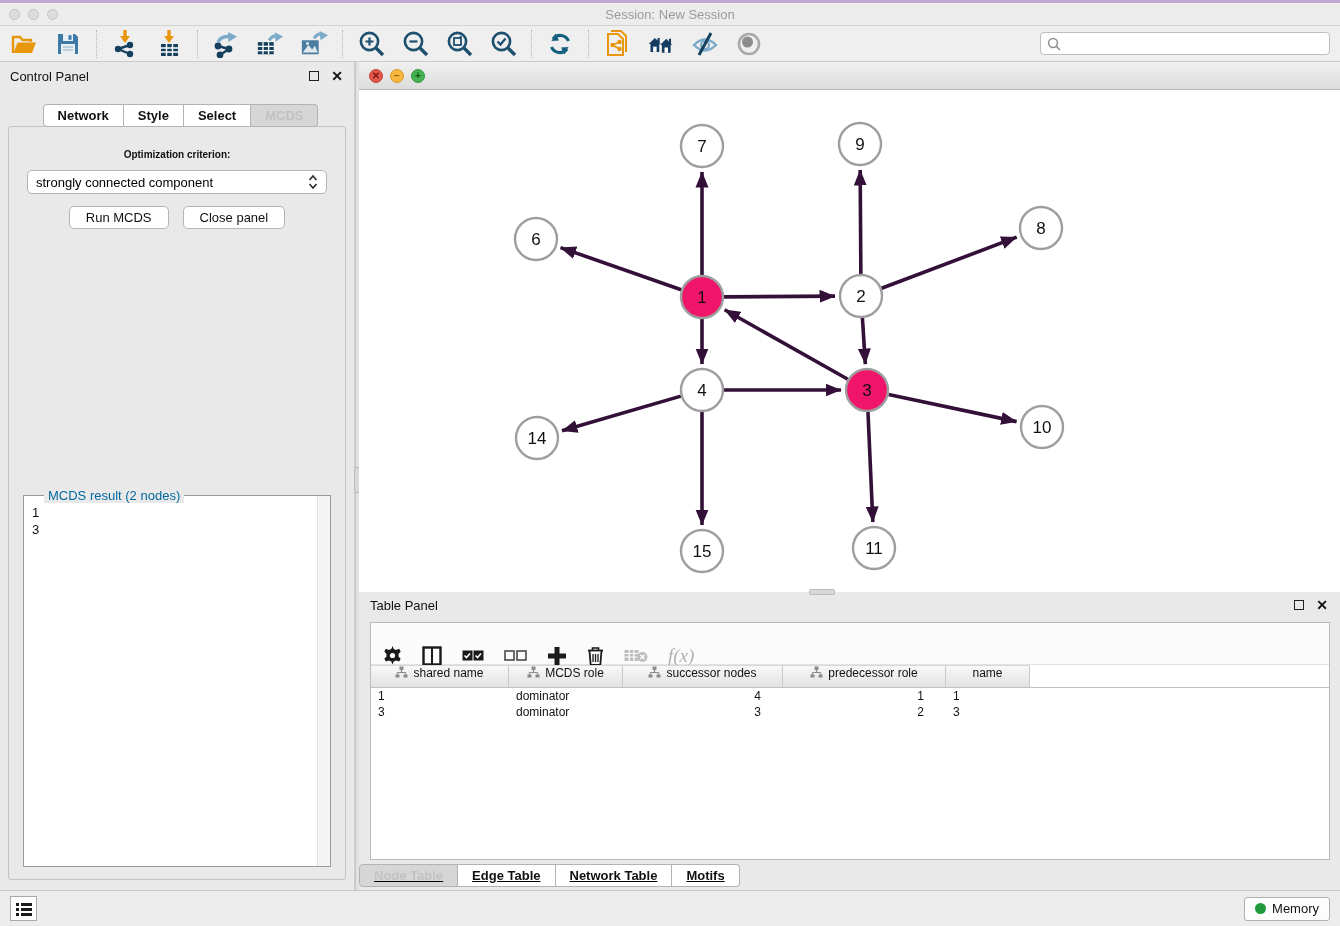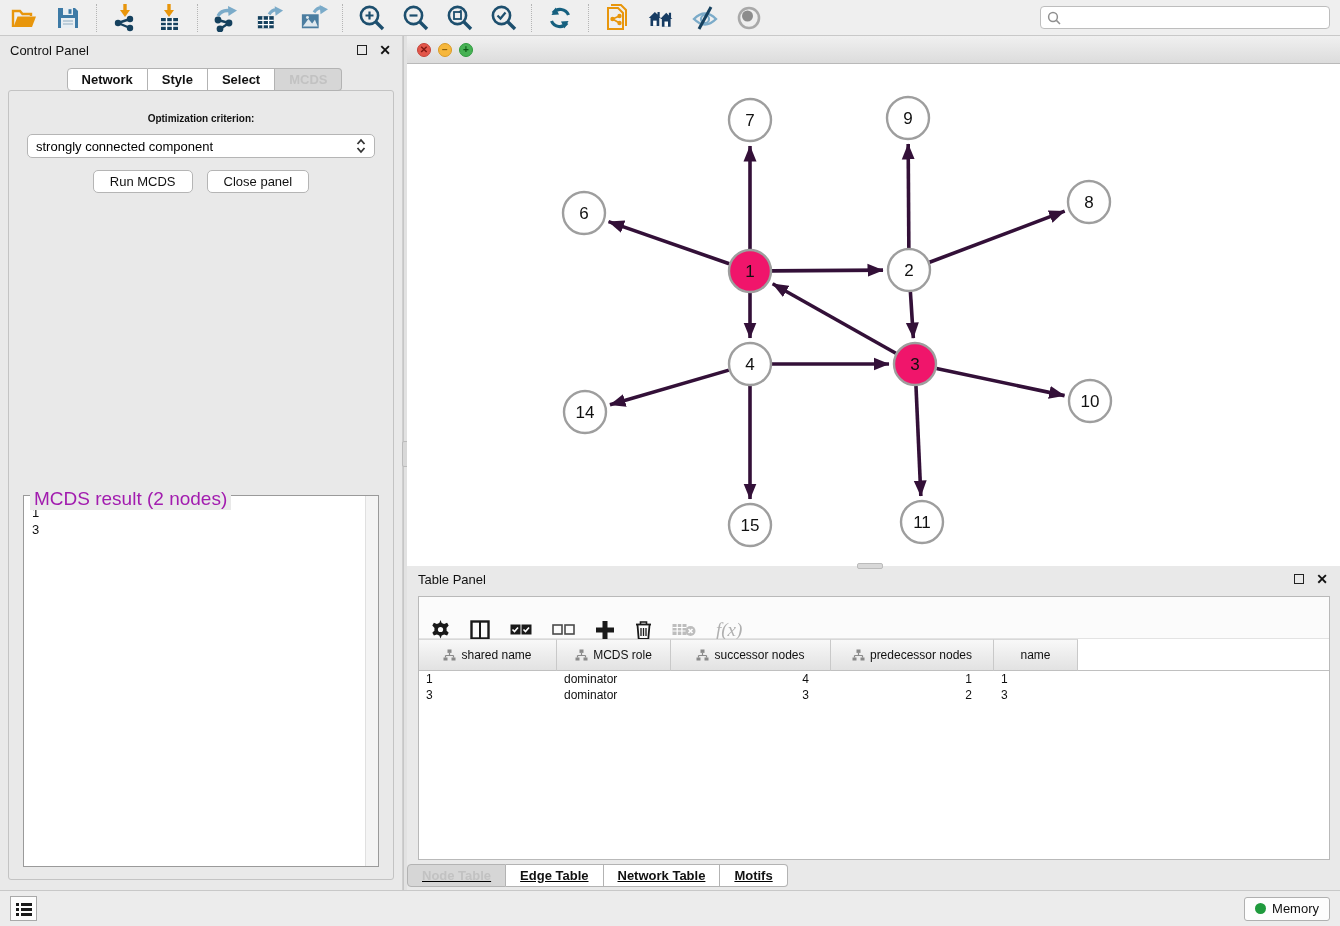--- a/index.html
+++ b/index.html
@@ -19,40 +19,40 @@
   .tb-sep { width:1px; height:28px; border-left:1px dotted #b5b5b5; }
   .tb-icon { width:28px; height:28px; display:flex; align-items:center; justify-content:center; cursor:pointer; }
   .tb-icon svg { display:block; }
   .tb-search { margin-left:auto; width:290px; height:23px; background:#fff; border:1px solid #bdbdbd; border-radius:4px; display:flex; align-items:center; padding:0 6px; }
   .tb-search input { border:none; outline:none; flex:1; font-size:12px; margin-left:5px; font-family:"Liberation Sans",sans-serif; }
 
   
   .main { flex:1; display:flex; min-height:0; }
 
   
-  .control-panel { width:403px; background:#e9e9e9; display:flex; flex-direction:column; border-right:1px solid #cfcfcf; }
+  .control-panel { width:355px; background:#e9e9e9; display:flex; flex-direction:column; border-right:1px solid #cfcfcf; }
   .panel-head { height:28px; display:flex; align-items:center; padding:0 10px; font-size:13px; color:#111; }
   .panel-head .sp { flex:1; }
   .ph-btn { width:14px; height:14px; margin-left:9px; display:flex; align-items:center; justify-content:center; cursor:pointer; }
   .ph-float { width:10px; height:10px; border:1.5px solid #222; }
   .ph-close { font-size:14px; font-weight:bold; color:#111; line-height:1; }
-  .ctab-row { display:flex; justify-content:center; margin-top:4px; position:relative; z-index:2;padding-left:7px; }
+  .ctab-row { display:flex; justify-content:center; margin-top:14px; position:relative; z-index:2;padding-left:7px; }
   .tabgroup { display:flex; }
   .tab { background:#fff; border:1px solid #b3b3b3; border-left:none; padding:3px 14px; font-size:13px; font-weight:bold; color:#111; cursor:pointer; }
   .tabgroup .tab:first-child { border-left:1px solid #b3b3b3; border-radius:4px 0 0 4px; }
   .tabgroup .tab:last-child { border-radius:0 4px 4px 0; }
   .tab.active { background:#d6d6d6; color:#c2c2c2; }
   .cp-box { flex:1; margin:-1px 8px 10px 8px; border:1px solid #c3c3c3; border-radius:3px; background:#e9e9e9; display:flex; flex-direction:column; padding:14px 14px 12px 14px; min-height:0; }
   .opt-label { text-align:center; font-size:10px; font-weight:bold; color:#111; margin-top:8px; }
   .dropdown { margin:10px 4px 0 4px; height:24px; background:#fff; border:1px solid #b5b5b5; border-radius:5px; display:flex; align-items:center; padding:0 8px; font-size:13px; cursor:pointer;gap:12px; }
   .dropdown .dd-label { flex:1; }
   .btn-row { display:flex; justify-content:center; gap:14px; margin-top:12px; }
   .btn { background:#fff; border:1px solid #b5b5b5; border-radius:5px; padding:3px 16px; font-size:13px; color:#111; cursor:pointer; }
   .result-box { margin-top:auto; border:1px solid #9a9a9a; position:relative; background:#fff; height:372px; display:flex; }
-  .result-legend { position:absolute; top:-8px; left:6px; background:#e9e9e9; padding:0 4px; font-size:19px; color:#a21caf; }
+  .result-legend { position:absolute; top:-8px; left:20px; background:#e9e9e9; padding:0 4px; font-size:13px; color:#0369a1; }
   .result-text { flex:1; padding:8px 6px 6px 8px; font-size:13px; color:#111; line-height:17px; overflow:hidden; }
   .result-scroll { width:13px; background:#f4f4f4; border-left:1px solid #e0e0e0; }
 
   
   .splitter { width:4px; background:#e2e2e2; border-left:1px solid #c6c6c6; position:relative; }
   .splitter .knob { position:absolute; top:405px; left:-2px; width:7px; height:26px; background:#d8d8d8; border:1px solid #bbb; border-radius:2px; }
 
   
   .right-col { flex:1; display:flex; flex-direction:column; background:#e9e9e9; min-width:0; }
 
@@ -68,38 +68,46 @@
   .h-knob { position:absolute; bottom:-3px; left:450px; width:26px; height:6px; background:#d8d8d8; border:1px solid #bbb; border-radius:2px; }
 
   
   .table-panel { flex:1; display:flex; flex-direction:column; min-height:0; }
   .tp-head { height:26px; display:flex; align-items:center; padding:0 11px; font-size:13px; color:#111; }
   .tp-container { margin:4px 10px 0 11px; flex:1; background:#fff; border:1px solid #b9b9b9; display:flex; flex-direction:column; min-height:0; }
   .tp-toolbar { height:42px; display:flex; align-items:center; gap:20px; padding:0 12px; background:#fbfbfb; border-bottom:1px solid #e3e3e3; }
   .tp-tool { display:flex; align-items:center; justify-content:center; cursor:pointer;margin-top:24px; }
   .fx { font-family:"Liberation Serif", serif; font-style:italic; font-size:19px; color:#b0b0b0; }
   .grid { display:grid; grid-template-columns:138px 114px 160px 163px 84px 1fr; }
-  .th { height:32px; background:linear-gradient(#f8f8f8,#e2e2e2); border-right:1px solid #c9c9c9; border-bottom:1px solid #c0c0c0; border-top:1px solid #d8d8d8; display:flex; align-items:center; justify-content:center; gap:5px; font-size:12px; color:#111; position:relative; }
+  .th { height:23px; background:linear-gradient(#f8f8f8,#e2e2e2); border-right:1px solid #c9c9c9; border-bottom:1px solid #c0c0c0; border-top:1px solid #d8d8d8; display:flex; align-items:flex-start; justify-content:center; gap:5px; font-size:12px; color:#111; position:relative; }
   .th.nohdr { background:transparent; border-right:none; border-top:none; }
   .td { height:16px; font-size:12px; color:#111; display:flex; align-items:center; }
   .td.left { justify-content:flex-start; padding-left:7px; }
   .td.right { justify-content:flex-end; padding-right:22px; }
   .tp-tabs { height:30px; display:flex; justify-content:flex-start; align-items:center;text-decoration:underline; }
 
   
   .statusbar { height:36px; background:#ececec; border-top:1px solid #c8c8c8; display:flex; align-items:center; padding:0 10px; }
   .list-btn { width:27px; height:25px; background:#fdfdfd; border:1px solid #a9a9a9; display:flex; align-items:center; justify-content:center; cursor:pointer; }
   .mem-btn { margin-left:auto; height:24px; background:#fdfdfd; border:1px solid #b0b0b0; border-radius:3px; display:flex; align-items:center; gap:6px; padding:0 10px; font-size:13px; color:#111; cursor:pointer; }
   .mem-dot { width:11px; height:11px; border-radius:50%; background:#1f9a3d; }
 </style>
 </head>
 <body>
 
 <div class="window">
 
+  <div class="titlebar">
+    <div class="tl-dots">
+      <span class="tl-dot"></span>
+      <span class="tl-dot"></span>
+      <span class="tl-dot"></span>
+    </div>
+    <div class="win-title">Session: New Session</div>
+  </div>
 
   <div class="toolbar">
     <div class="tb-group">
       <span class="tb-icon">
         <svg width="26" height="24" viewBox="0 0 26 24">
             <path d="M2 21 L2 5 L9 5 L11.5 8 L20 8 L20 10" fill="none" stroke="#e8960c" stroke-width="2.4"></path>
             <path d="M2.5 21 L6.5 10.5 L25 10.5 L21 21 Z" fill="#e8960c"></path>
           </svg>
       </span>
       <span class="tb-icon">
@@ -473,21 +481,21 @@
               </div>
               <div class="th">
                 <span style="display: flex;">
                   <svg width="13" height="12" viewBox="0 0 13 12">
                     <rect x="4.5" y="0.5" width="4" height="3.4" fill="#8a8a8a"></rect>
                     <path d="M6.5 4 v2.5 M2.5 6.5 h8 M2.5 6.5 v2 M10.5 6.5 v2" stroke="#8a8a8a" stroke-width="1.2" fill="none"></path>
                     <rect x="0.5" y="8.5" width="4" height="3" fill="#8a8a8a"></rect>
                     <rect x="8.5" y="8.5" width="4" height="3" fill="#8a8a8a"></rect>
                   </svg>
                 </span>
-                <span>predecessor nodes</span>
+                <span>predecessor role</span>
               </div>
               <div class="th">
                 <span>name</span>
               </div>
               <div class="th nohdr"></div>
             </div>
           <div id="tbody">
               <div class="grid">
                 <div class="td left">1</div>
                 <div class="td left">dominator</div>

